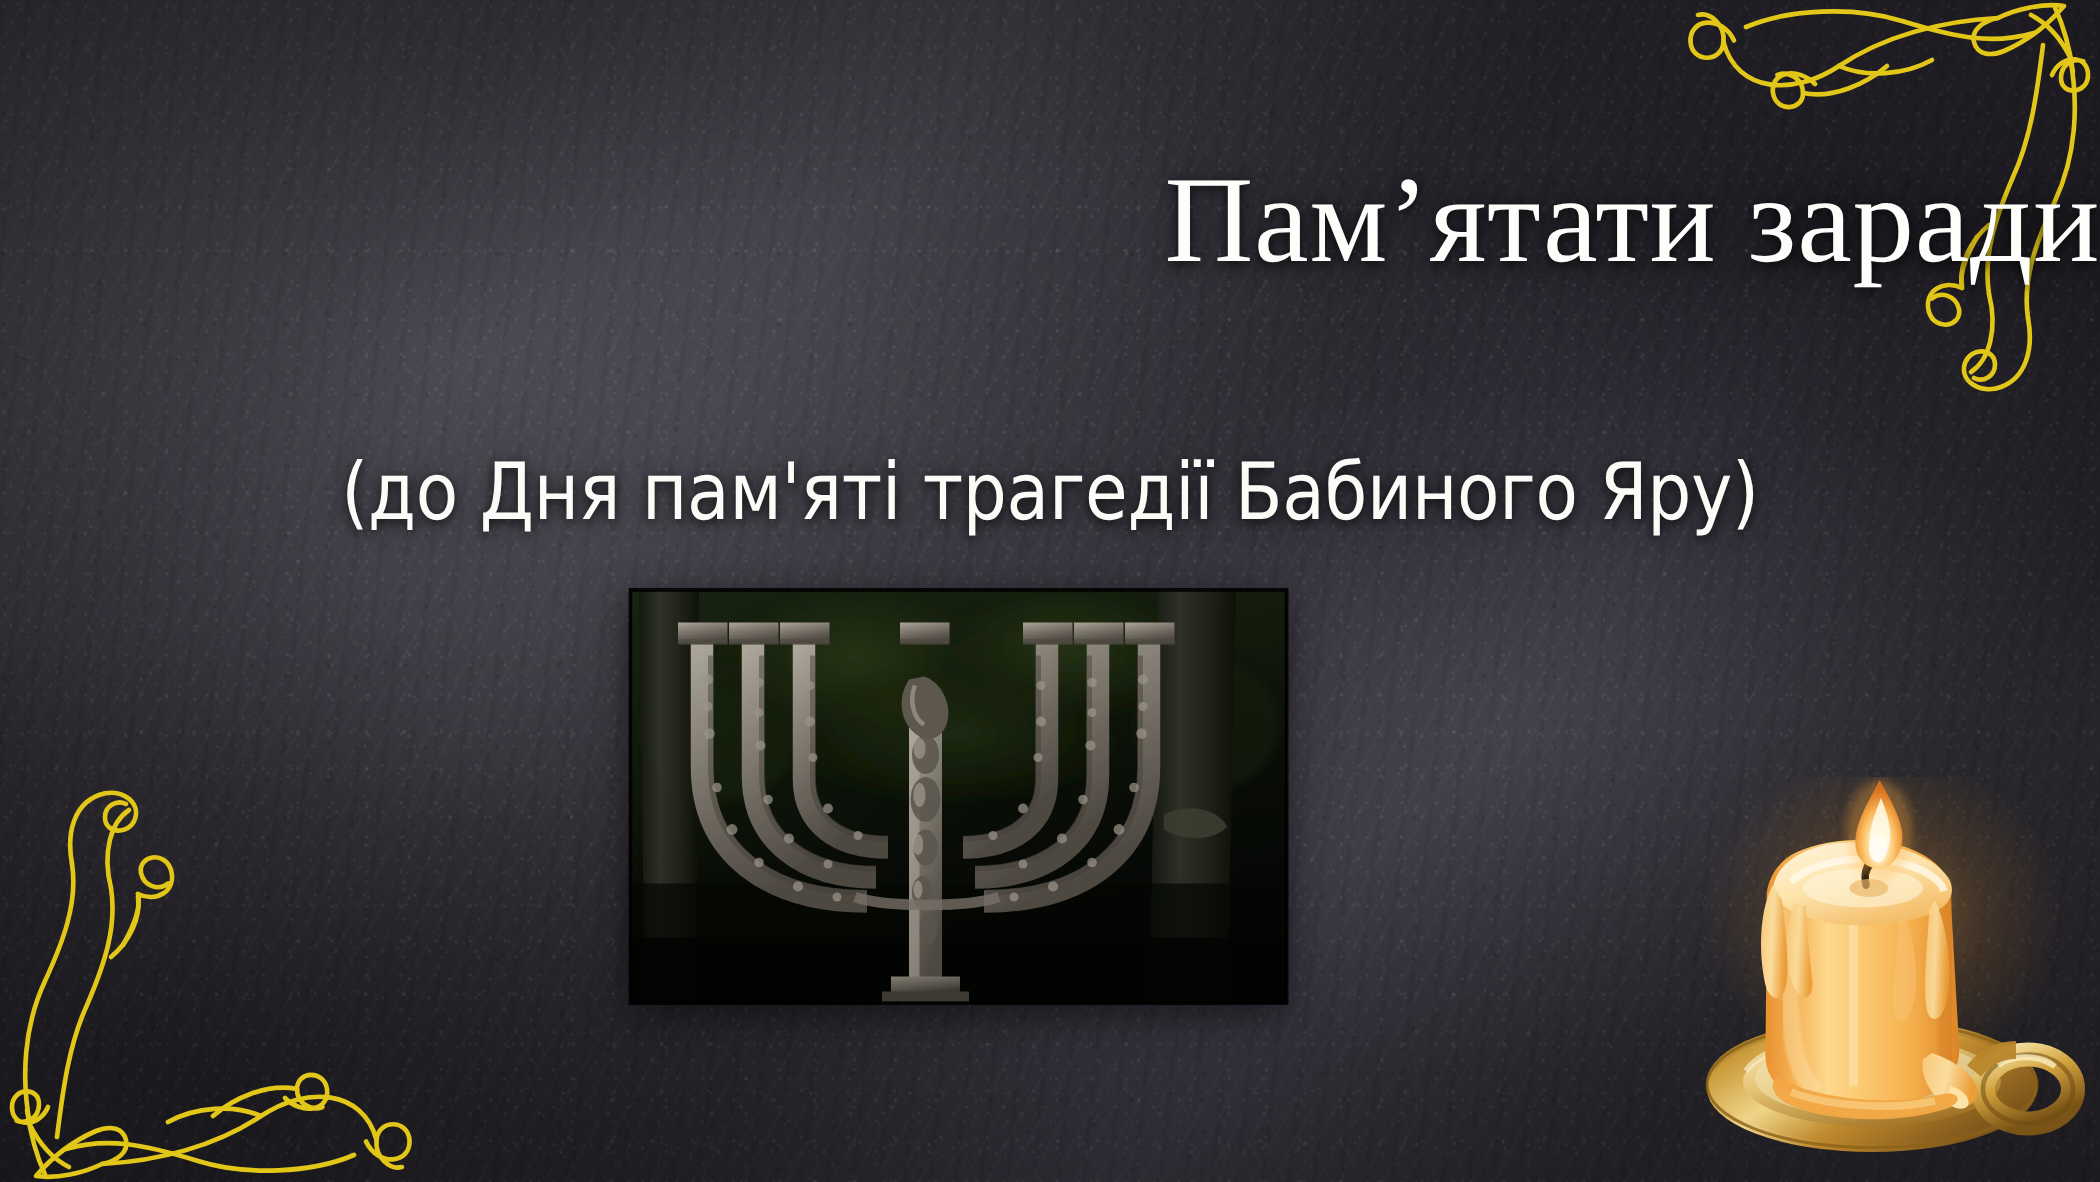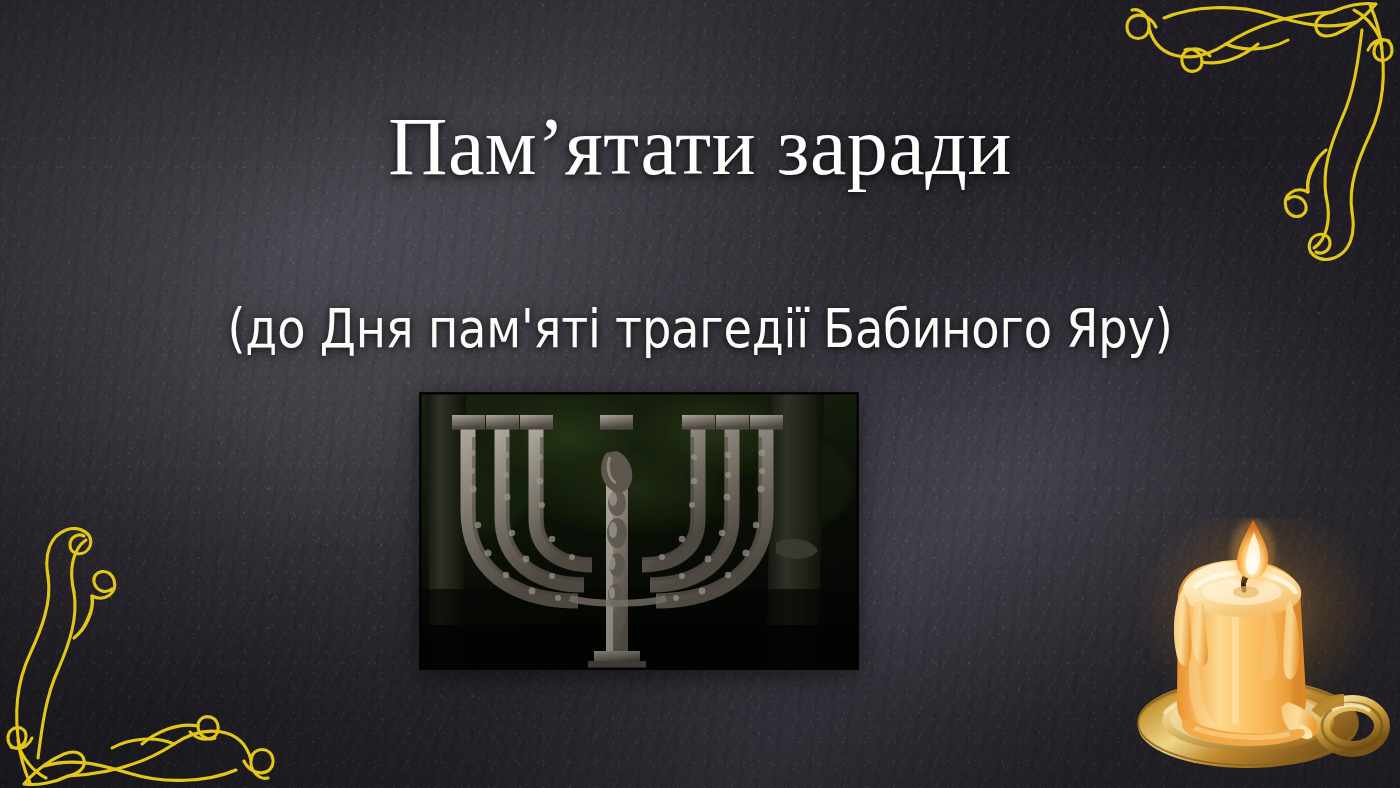--- a/index.html
+++ b/index.html
@@ -88,21 +88,21 @@
   }
   .flourish svg { display: block; }
   #flourish-tr { top: 0px; right: 0px; width: 282px; height: 268px; }
   #flourish-bl { bottom: 0px; left: 0px; width: 282px; height: 268px; transform: rotate(180deg); }
 
   
   .title-block {
     position: absolute;
     left: 0; right: 0;
     top: 104px;
-    text-align: center;
+    text-align: right;
     z-index: 6;
   }
   .title-line {
     display: block;
     color: #fdfdfb;
     font-family: "Liberation Serif", "DejaVu Serif", serif;
     font-weight: 400;
     font-size: 82px;
     line-height: 1.04;
     letter-spacing: .5px;

